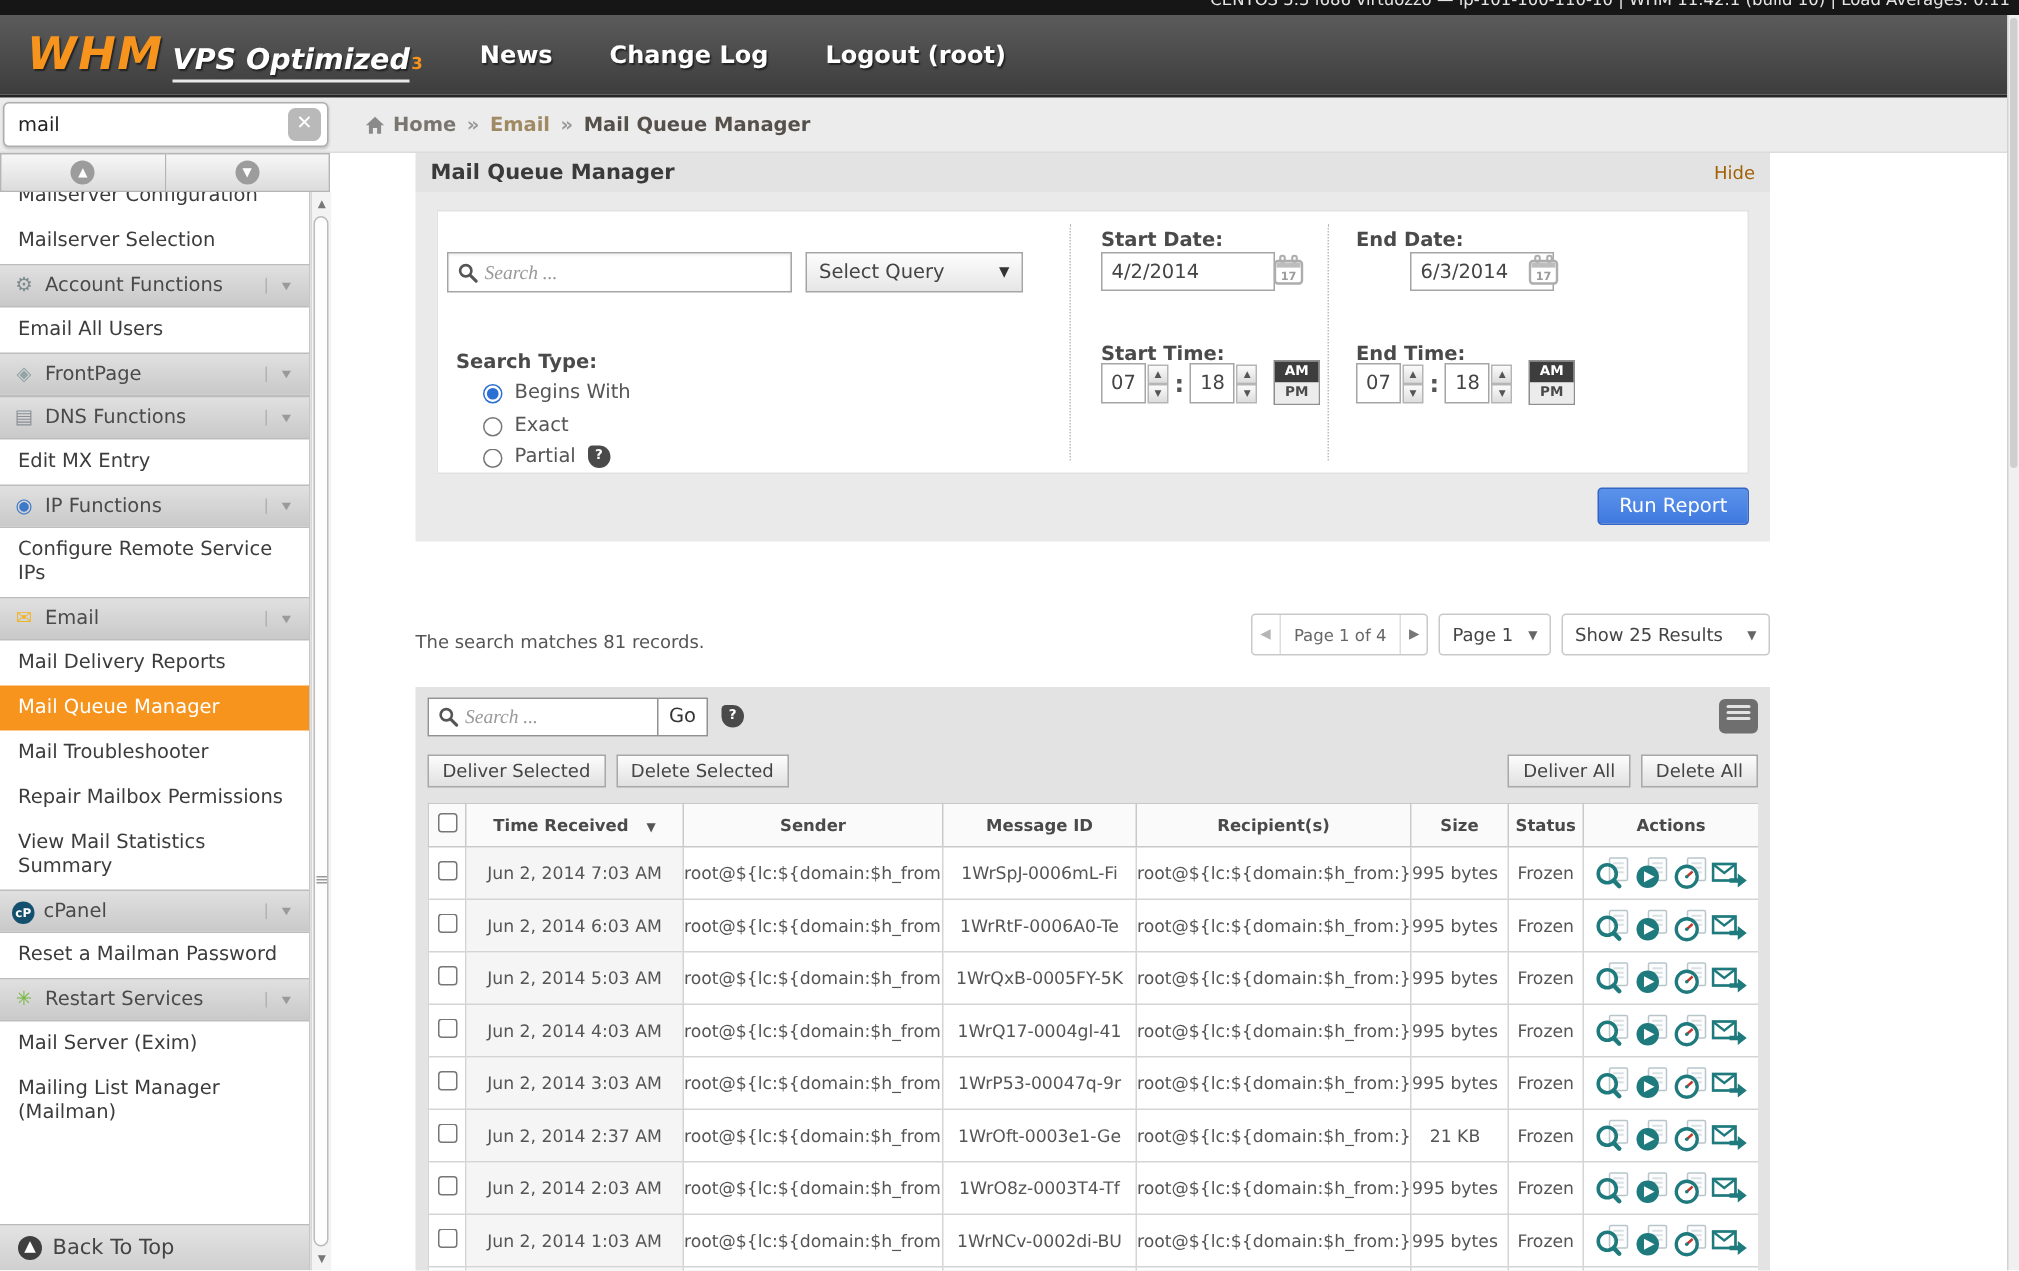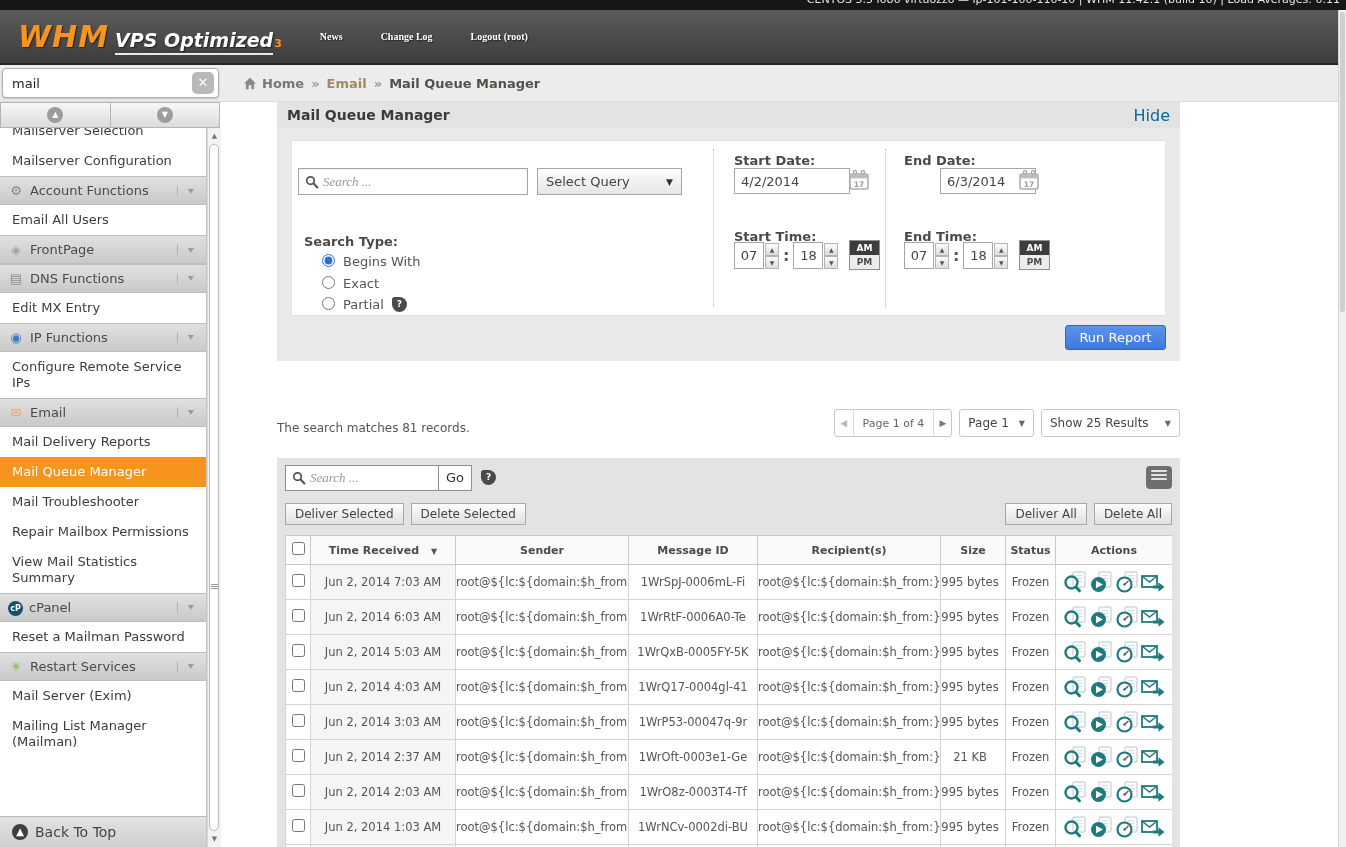--- a/index.html
+++ b/index.html
@@ -16,21 +16,21 @@
   .app-header { position:absolute; top:10px; left:0; right:0; height:55px;
                 background:linear-gradient(#5b5b5b,#3d3d3d); border-bottom:2px solid #262626; z-index:20;
                 display:flex; align-items:center; }
   .logo { display:flex; align-items:baseline; margin-left:18px; cursor:pointer; }
   .logo-whm { color:#f7941e; font-size:30px; font-weight:bold; font-style:italic; letter-spacing:1px;
               text-shadow:1px 1px 1px #222; }
   .logo-edition { color:#fff; font-size:19px; font-weight:bold; font-style:italic; margin-left:6px;
                   border-bottom:2px solid #e8e8e8; padding-bottom:2px; text-shadow:1px 1px 1px #222; }
   .logo-mark { color:#f7941e; font-size:11px; font-weight:bold; margin-left:1px; }
   .main-nav { display:flex; margin-left:38px; gap:38px; }
-  .nav-item { color:#fff; font-size:10px; font-weight:bold; cursor:pointer; text-shadow:1px 1px 1px #222;font-family:Liberation Serif, serif; }
+  .nav-item { color:#fff; font-size:16px; font-weight:bold; cursor:pointer; text-shadow:1px 1px 1px #222; }
 
   
   .strip { position:absolute; top:65px; left:0; right:0; height:37px; background:#ececec;
            border-bottom:1px solid #dcdcdc; }
   .quick-search { position:absolute; left:2px; top:3px; width:217px; height:30px; background:#fff;
                   border:1px solid #adadad; border-radius:4px; box-shadow:0 1px 2px rgba(0,0,0,.18);
                   display:flex; align-items:center; }
   .quick-search input { flex:1; border:none; outline:none; font-size:13px; color:#222; padding:0 6px 0 9px;
                         font-family:inherit; background:transparent; }
   .qs-clear { width:22px; height:22px; margin-right:4px; background:#b9b9b9; border-radius:5px; color:#fff;
@@ -80,21 +80,21 @@
   .ss-thumb { position:absolute; left:1px; right:2px; top:16px; bottom:16px; background:#fdfdfd;
               border:1px solid #bbb; border-radius:7px; }
   .ss-grip { position:absolute; left:3px; right:3px; top:455px; }
   .ss-grip div { height:1px; background:#999; margin:1px 0; }
 
   
   .content { position:absolute; left:221px; top:102px; width:1117px; height:745px; background:#fff; }
   .panel { position:absolute; left:56px; top:0; width:903px; }
   .panel-header { height:26px; background:#e3e3e3; display:flex; align-items:center; padding:0 10px; }
   .panel-title { font-size:14px; font-weight:bold; color:#3a3a3a; }
-  .hide-link { margin-left:auto; color:#0369a1; font-size:16px; cursor:pointer; }
+  .hide-link { margin-left:auto; color:#a16207; font-size:12px; cursor:pointer; }
 
   .filter-wrap { background:#eaeaea; padding:12px 14px 0; }
   .filter-box { position:relative; height:176px; background:#fff; border:1px solid #e2e2e2; }
   .dotted-sep { position:absolute; top:8px; bottom:8px; border-left:1px dotted #bbb; }
   .f-label { position:absolute; font-size:13px; font-weight:bold; color:#4a4a4a; }
   .f-input { position:absolute; height:26px; background:#fff; border:1px solid #a5a5a5; font-size:13px;
              color:#444; font-family:inherit; padding:0 6px; }
   .f-search { position:absolute; left:6px; top:27px; width:230px; height:27px; border:1px solid #a5a5a5;
               background:#fff; display:flex; align-items:center; box-shadow:inset 0 1px 2px rgba(0,0,0,.08); }
   .f-search svg { margin:0 4px 0 6px; }
@@ -109,21 +109,21 @@
               background:#fff; font-family:inherit; }
   .spin-arrows { display:flex; flex-direction:column; margin-left:1px; }
   .spin-arrows div { width:14px; height:13px; background:linear-gradient(#fbfbfb,#ddd); border:1px solid #b5b5b5;
                      font-size:6px; color:#555; text-align:center; line-height:12px; cursor:pointer; }
   .spin-colon { margin:0 4px; color:#555; font-weight:bold; }
   .ampm { position:absolute; width:31px; border:1px solid #8f8f8f; cursor:pointer; }
   .ampm .am { height:14px; background:#3d3d3d; color:#fff; font-size:9px; font-weight:bold; text-align:center;
               line-height:14px; }
   .ampm .pm { height:14px; background:#ececec; color:#4a4a4a; font-size:9px; font-weight:bold; text-align:center;
               line-height:14px; }
-  .radio-row { position:absolute; display:flex; align-items:flex-start; font-size:13px; color:#555; }
+  .radio-row { position:absolute; display:flex; align-items:flex-end; font-size:13px; color:#555; }
   .radio-row input { margin-right:8px; accent-color:#2a6fd1; }
   .help-bubble { display:inline-block; width:15px; height:15px; background:#4a4a4a; color:#fff;
                  border-radius:3px 8px 8px 8px; font-size:9px; font-weight:bold; text-align:center;
                  line-height:15px; margin-left:8px; cursor:pointer; }
   .run-row { display:flex; justify-content:flex-end; padding:9px 0 11px; }
   .run-report { width:101px; height:25px; background:linear-gradient(#5b93ea,#3f79e0); border:1px solid #3365c4;
                 border-radius:3px; color:#fff; font-size:13px; font-family:inherit; cursor:pointer; }
 
   .results-row { display:flex; align-items:flex-end; margin-top:47px; height:29px; }
   .match-text { font-size:12px; color:#555; margin-bottom:2px; }
@@ -212,22 +212,22 @@
   <div class="scrollbtn">
     <span class="circ-arrow">▲</span>
   </div>
   <div class="scrollbtn">
     <span class="circ-arrow">▼</span>
   </div>
 </div>
 
 <div class="sidebar">
   <ul class="side-list" id="side-list">
+      <li class="side-item">Mailserver Configuration</li>
       <li class="side-item">Mailserver Selection</li>
-      <li class="side-item">Mailserver Configuration</li>
       <li class="side-group">
         <span><span class="gicon" style="color:#7f8c8d">⚙</span></span>
         <span class="glabel">Account Functions</span>
         <span class="gchevron">▼</span>
       </li>
       <li class="side-item">Email All Users</li>
       <li class="side-group">
         <span><span class="gicon" style="color:#95a5a6">◈</span></span>
         <span class="glabel">FrontPage</span>
         <span class="gchevron">▼</span>

